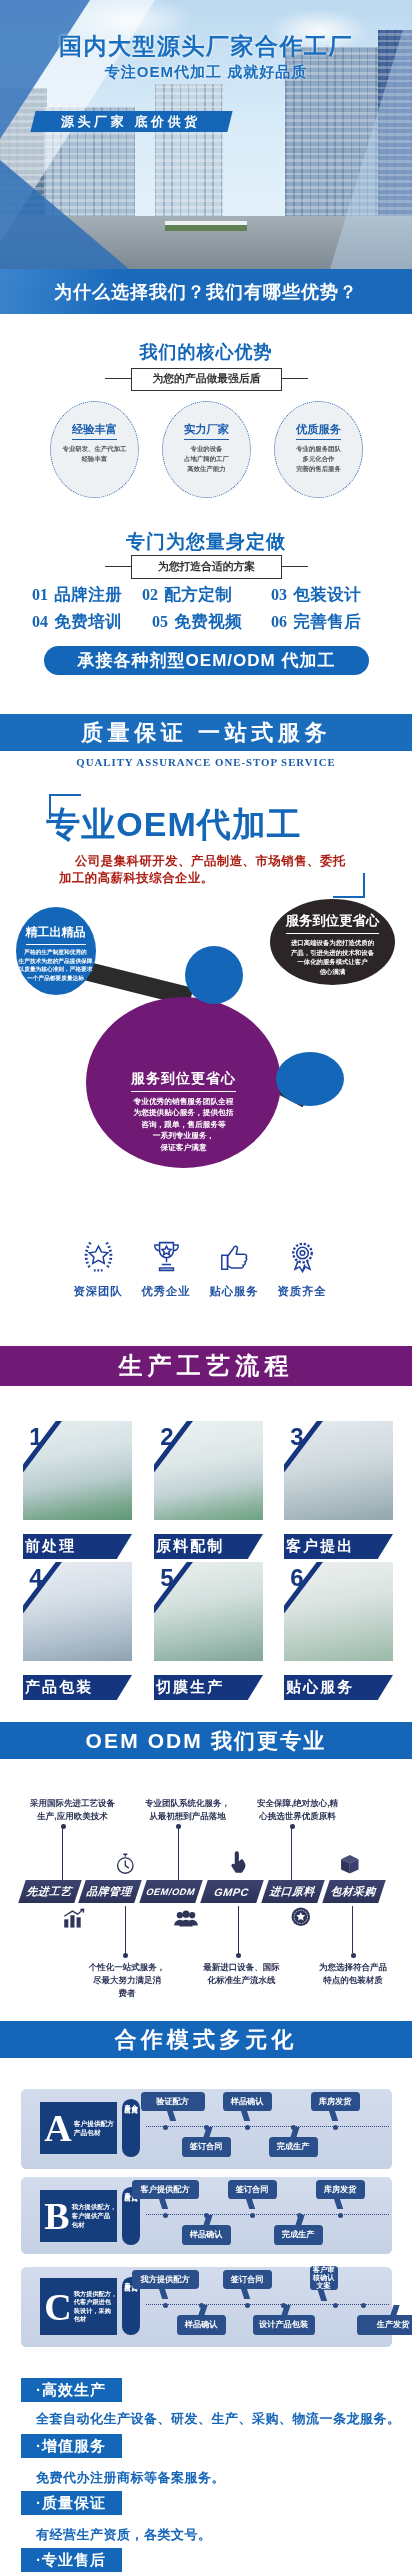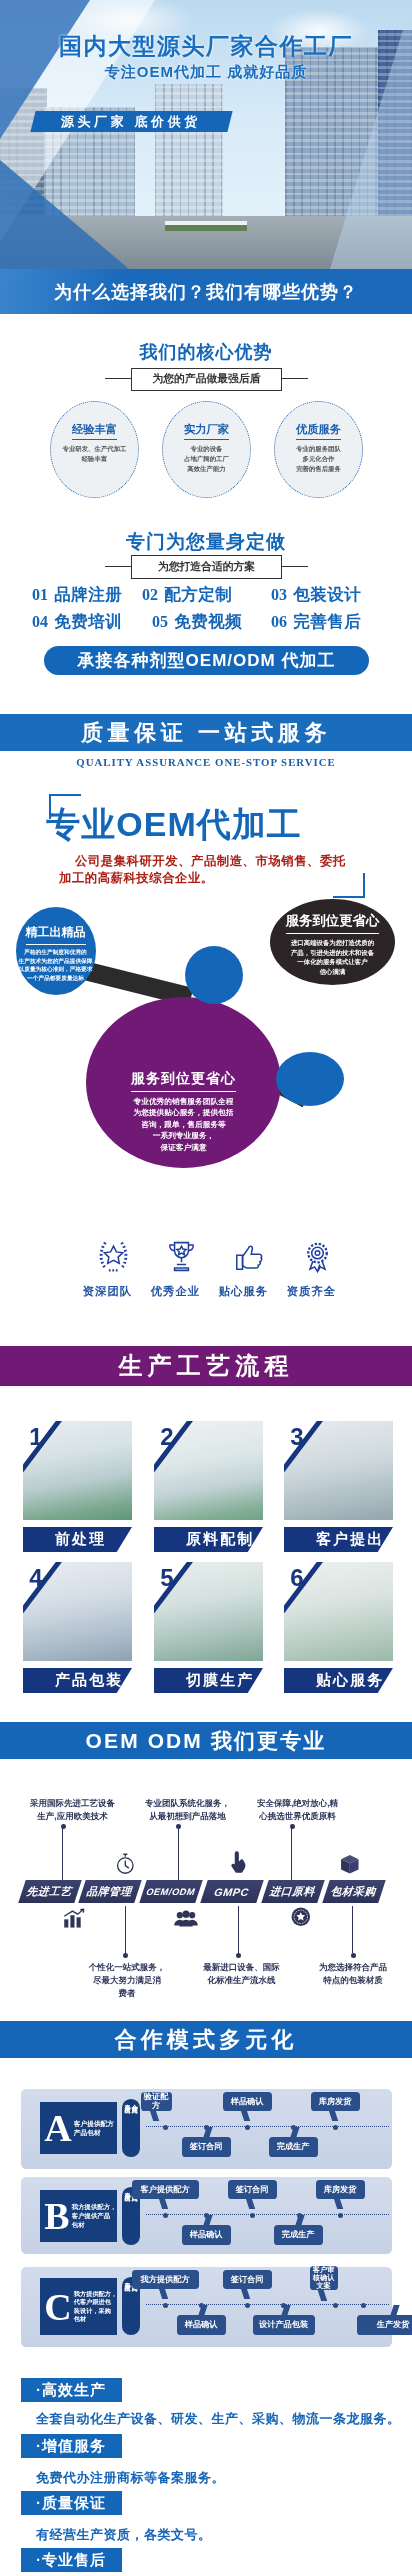--- a/index.html
+++ b/index.html
@@ -46,33 +46,33 @@
   .c-tl{border-left:2.1px solid #1467b8;border-top:2.1px solid #1467b8}
   .c-br{border-right:2.1px solid #1467b8;border-bottom:2.1px solid #1467b8}
   .oem-title{left:0;top:802px;width:348px;text-align:center;color:#1467b8;font-size:34px;font-weight:bold;letter-spacing:1px}
   .red-t{position:absolute;color:#ab1f15;font-size:12.4px;font-weight:bold;letter-spacing:0.5px}
   
   .circ{position:absolute;border-radius:50%;color:#fff;text-align:center;box-sizing:border-box}
   .circ .t{font-weight:bold;display:inline-block;border-bottom:1px solid #fff;padding-bottom:3.1px}
   .circ .d{line-height:1.5;font-weight:bold;margin-top:3.6px}
   .bar{position:absolute;background:#2b2b2b}
   
-  .badge{position:absolute;width:68px;text-align:right}
+  .badge{position:absolute;width:68px;text-align:center}
   .badge svg{width:37px;height:37px}
   .badge .l{margin-top:7.2px;font-size:11.3px;font-weight:bold;color:#2153a4;letter-spacing:1px}
   
   .card{position:absolute;width:109px}
   .card .ph{position:relative;width:109px;height:99px;overflow:hidden}
   .card .corner-w{position:absolute;left:0;top:0;width:100%;height:100%;
                   clip-path:polygon(0 0,36% 0,0 52%);background:#fff}
   .card .corner-l{position:absolute;left:39px;top:0;width:64px;height:4.6px;background:#15357e;
                   transform-origin:0 0;transform:rotate(127deg)}
   .card .n{position:absolute;left:6.2px;top:2.1px;font-size:24px;font-weight:bold;color:#17377f}
-  .card .cap{position:relative;margin-top:7px;width:109px;height:25px;background:#15357e;color:#fff;
-             display:flex;align-items:center;padding-left:32px;box-sizing:border-box;
+  .card .cap{position:relative;margin-top:14px;width:109px;height:25px;background:#15357e;color:#fff;
+             display:flex;align-items:center;padding-left:2px;box-sizing:border-box;
              font-size:15px;font-weight:bold;letter-spacing:2.1px;
              clip-path:polygon(0 0,100% 0,86% 100%,0 100%)}
   .pp1{background:linear-gradient(170deg,#e8eef0 0%,#d6e2e4 35%,#b9cccf 60%,#7ba88f 85%,#5f9678 100%)}
   .pp2{background:linear-gradient(170deg,#eef2f3 0%,#dde7e8 40%,#c2d2d4 65%,#86b099 88%,#6da183 100%)}
   .pp3{background:linear-gradient(170deg,#e6ebee 0%,#cfd9dd 45%,#aebec4 75%,#93a6ad 100%)}
   .pp4{background:linear-gradient(170deg,#e9edf2 0%,#d4dde6 40%,#b3c2cf 70%,#8fa2b2 100%)}
   .pp5{background:linear-gradient(170deg,#eaf0ef 0%,#d3e0dd 40%,#abc4bd 70%,#7fa695 100%)}
   .pp6{background:linear-gradient(170deg,#edf1f0 0%,#dbe4e1 40%,#bccfc6 70%,#9ab9a8 100%)}
   
   .tl-t{position:absolute;color:#2e3558;font-size:8.5px;font-weight:bold;line-height:1.5;text-align:center}
@@ -403,21 +403,21 @@
     <div class="pill">
       <span>客户提出</span>
       <span>合作意向</span>
     </div>
     <div class="dotline"></div>
     <div class="pdot" style="left:142px"></div>
     <div class="pdot" style="left:183px"></div>
     <div class="pdot" style="left:224px"></div>
     <div class="pdot" style="left:270px"></div>
     <div class="pdot" style="left:312px"></div>
-    <div class="bub top" style="left:120px;width:31px">验证配方</div>
+    <div class="bub top" style="left:120px;width:64px">验证配方</div>
     <div class="bub top" style="left:202px;width:49px">样品确认</div>
     <div class="bub top" style="left:290px;width:49px">库房发货</div>
     <div class="bub bot" style="left:161px;width:49px">签订合同</div>
     <div class="bub bot" style="left:248px;width:49px">完成生产</div>
   </div>
 
   <div class="panel" style="top:2177px;height:77px">
     <div class="lbox">
       <span class="big">B</span>
       <span class="dd ml" style="font-size:6.4px">我方提供配方，

